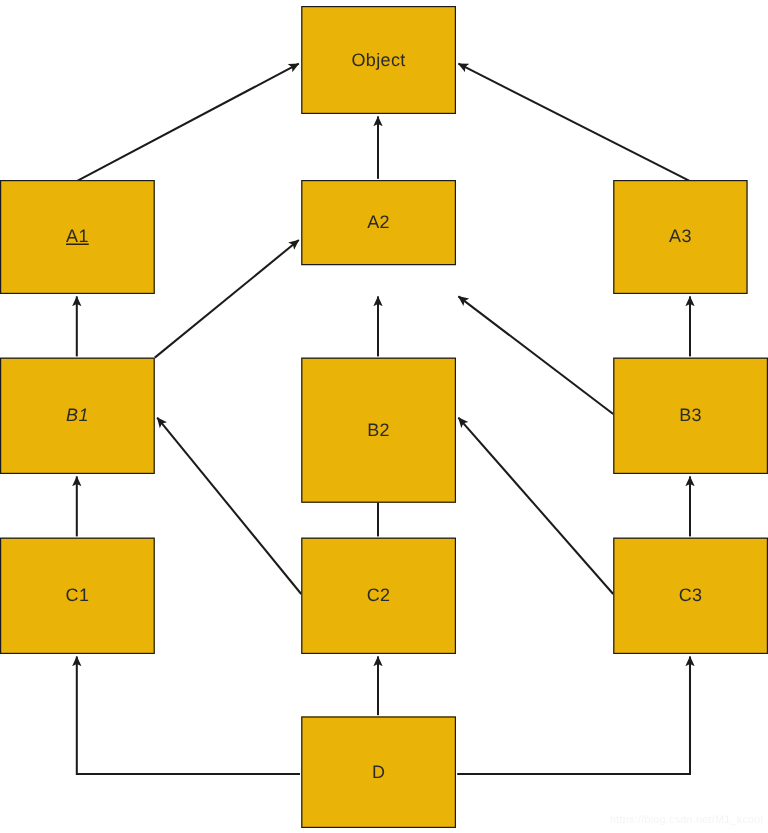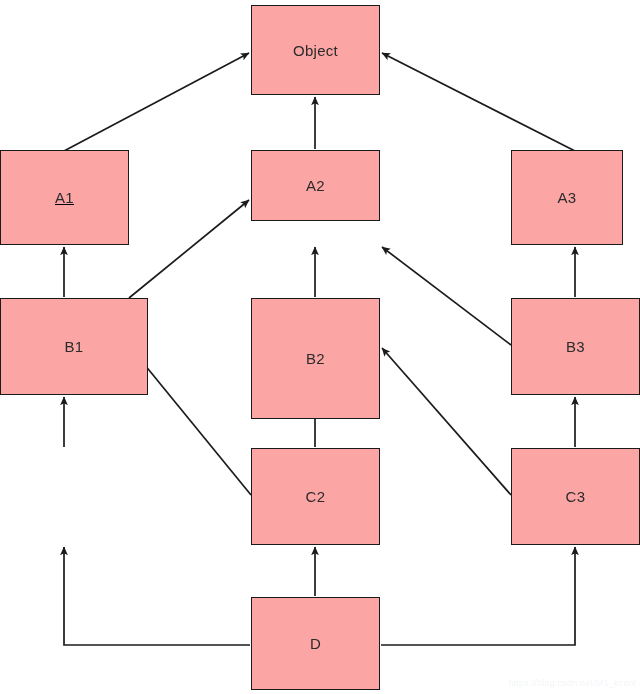--- a/index.html
+++ b/index.html
@@ -23,21 +23,21 @@
     position: absolute;
     left: 0;
     top: 0;
     width: 640px;
     height: 694px;
   }
   .node-box {
     position: absolute;
     box-sizing: border-box;
     border: 1.6px solid #1b1b1b;
-    background: #fca5a5;
+    background: #eab308;
     display: flex;
     align-items: center;
     justify-content: center;
     z-index: 5;
   }
   .node-label {
     font-family: "Liberation Sans", sans-serif;
     font-size: 15px;
     color: #2b2b2b;
     letter-spacing: 0.3px;
@@ -111,30 +111,33 @@
   <div class="node-box" style="left:0px; top:150px; width:129px; height:95px;text-decoration:underline;">
     <span class="node-label">A1</span>
   </div>
   <div class="node-box" style="left:251px; top:150px; width:129px; height:71px;">
     <span class="node-label">A2</span>
   </div>
   <div class="node-box" style="left:511px; top:150px; width:112px; height:95px;">
     <span class="node-label">A3</span>
   </div>
 
-  <div class="node-box" style="left:0px; top:298px; width:148px; height:97px;">
+  <div class="node-box" style="left:0px; top:298px; width:129px; height:97px;font-style:italic;">
     <span class="node-label">B1</span>
   </div>
   <div class="node-box" style="left:251px; top:298px; width:129px; height:121px;">
     <span class="node-label">B2</span>
   </div>
   <div class="node-box" style="left:511px; top:298px; width:129px; height:97px;">
     <span class="node-label">B3</span>
   </div>
 
+  <div class="node-box" style="left:0px; top:448px; width:129px; height:97px;">
+    <span class="node-label">C1</span>
+  </div>
   <div class="node-box" style="left:251px; top:448px; width:129px; height:97px;">
     <span class="node-label">C2</span>
   </div>
   <div class="node-box" style="left:511px; top:448px; width:129px; height:97px;">
     <span class="node-label">C3</span>
   </div>
 
   <div class="node-box" style="left:251px; top:597px; width:129px; height:93px;">
     <span class="node-label">D</span>
   </div>

